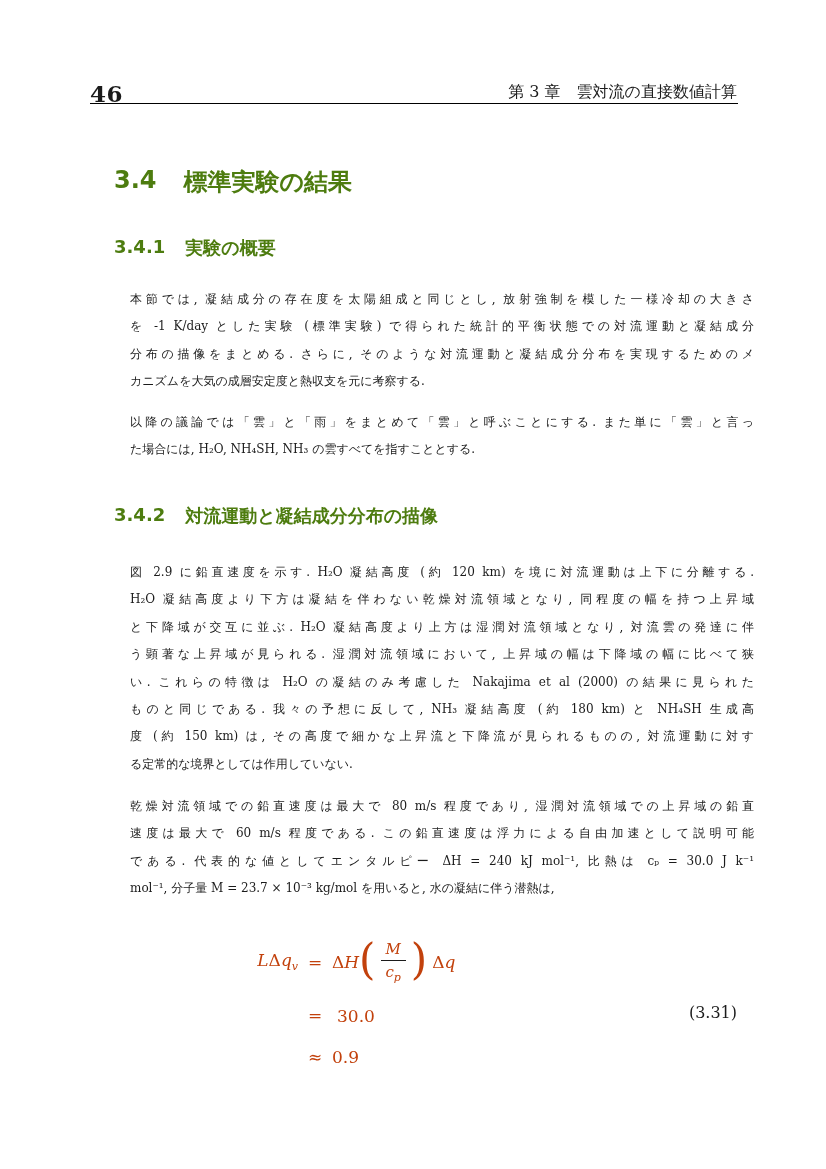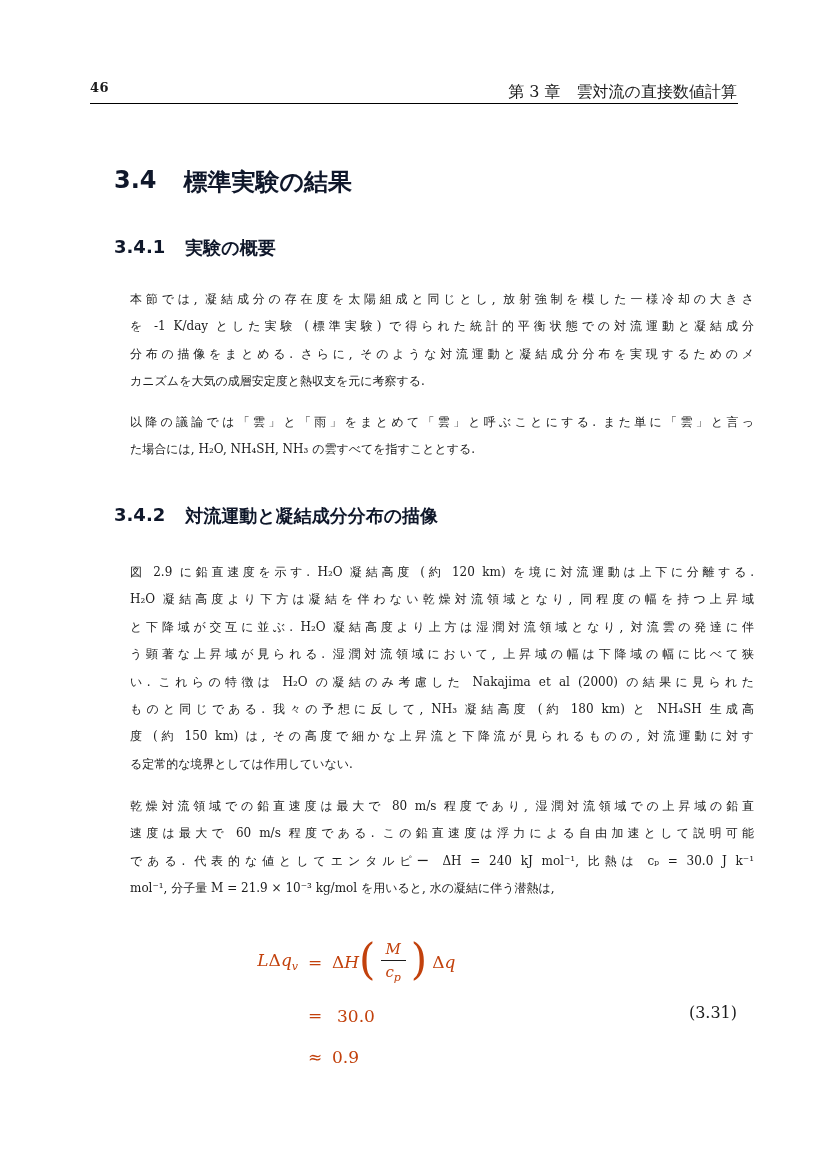--- a/index.html
+++ b/index.html
@@ -14,21 +14,21 @@
     background: #ffffff;
     color: #1b1b1b;
     font-family: "DejaVu Serif", "Liberation Serif", serif;
     overflow: hidden;
   }
   
   .page-number {
     position: absolute;
     left: 90px;
     top: 80px;
-    font-size: 13px;
+    font-size: 23px;
     font-weight: bold;
     letter-spacing: 0.5px;
   }
   .chapter-header {
     position: absolute;
     right: 89px;
     top: 82px;
     font-size: 16px;
     text-align: right;
   }
@@ -40,21 +40,21 @@
     height: 1px;
     background: #000;
   }
   
   .sec-heading {
     position: absolute;
     left: 114px;
     display: flex;
     font-family: "DejaVu Sans", "Liberation Sans", sans-serif;
     font-weight: bold;
-    color: #0f172a;
+    color: #4d7c0f;
   }
   .sec-34 { top: 166px; font-size: 24px; }
   .sec-34 .sec-num { margin-right: 27px; }
   .sec-341 { top: 236px; font-size: 18px; }
   .sec-341 .sec-num { margin-right: 20px; }
   .sec-342 { top: 504px; font-size: 18px; }
   .sec-342 .sec-num { margin-right: 20px; }
   
   .para {
     position: absolute;
@@ -183,21 +183,21 @@
     <div class="line">い. これらの特徴は H₂O の凝結のみ考慮した Nakajima et al (2000) の結果に見られた</div>
     <div class="line">ものと同じである. 我々の予想に反して, NH₃ 凝結高度 (約 180 km) と NH₄SH 生成高</div>
     <div class="line">度 (約 150 km) は, その高度で細かな上昇流と下降流が見られるものの, 対流運動に対す</div>
     <div class="line last">る定常的な境界としては作用していない.</div>
   </div>
 
   <div class="para p4">
     <div class="line">乾燥対流領域での鉛直速度は最大で 80 m/s 程度であり, 湿潤対流領域での上昇域の鉛直</div>
     <div class="line">速度は最大で 60 m/s 程度である. この鉛直速度は浮力による自由加速として説明可能</div>
     <div class="line">である. 代表的な値としてエンタルピー ΔH = 240 kJ mol⁻¹, 比熱は cₚ = 30.0 J k⁻¹</div>
-    <div class="line last">mol⁻¹, 分子量 M = 21.9 × 10⁻³ kg/mol を用いると, 水の凝結に伴う潜熱は,</div>
+    <div class="line last">mol⁻¹, 分子量 M = 23.7 × 10⁻³ kg/mol を用いると, 水の凝結に伴う潜熱は,</div>
   </div>
 
   <div class="equation">
     <div class="eq-row eq-row-1">
       <span class="eq-lhs"><span class="it">L</span><span>Δ</span><span class="it">q</span><sub class="it">v</sub></span>
       <span class="eq-rel">=</span>
       <span><span>Δ</span><span class="it">H</span></span>
       <span class="big-paren">(</span>
       <span class="frac frac-small">
         <span class="num it">M</span>

